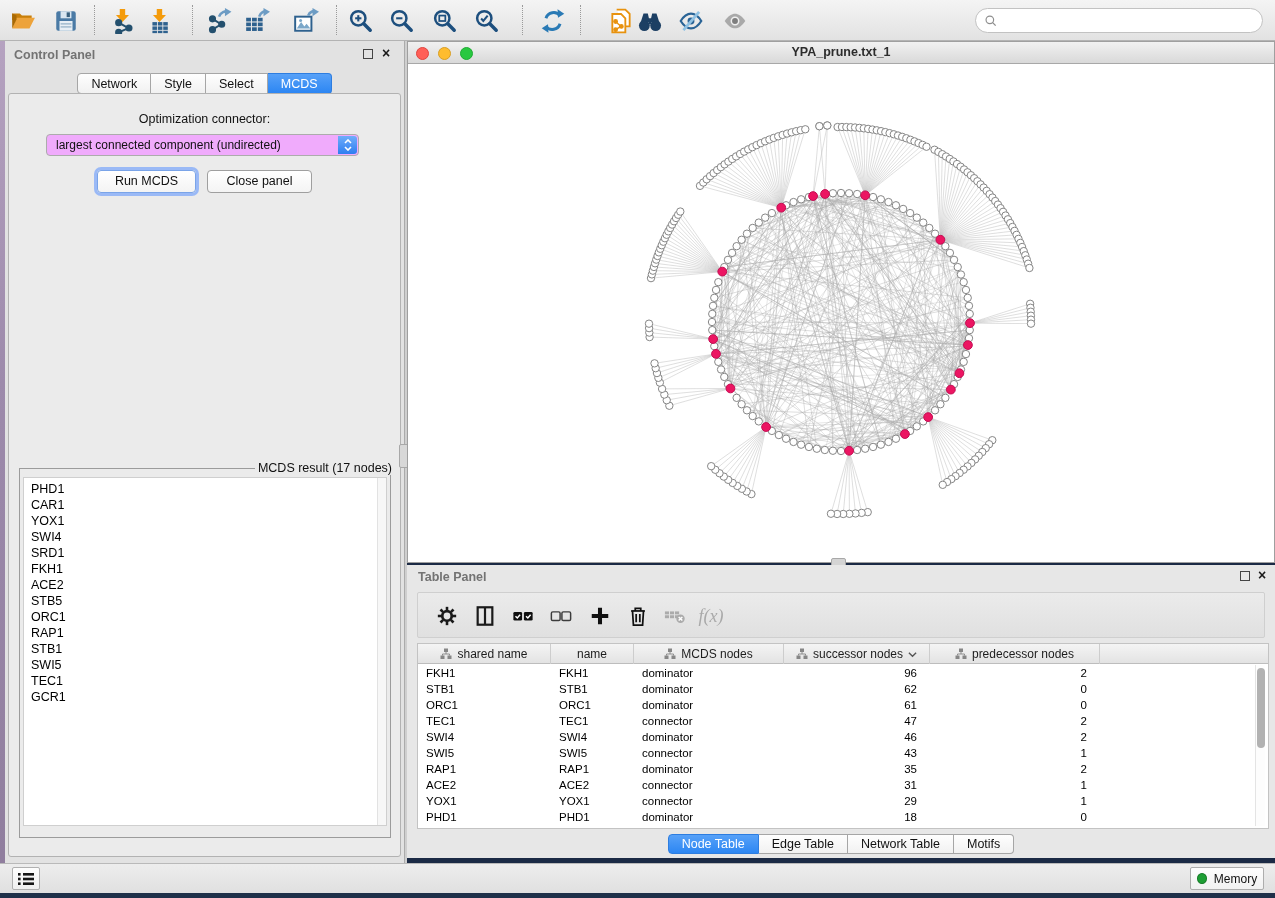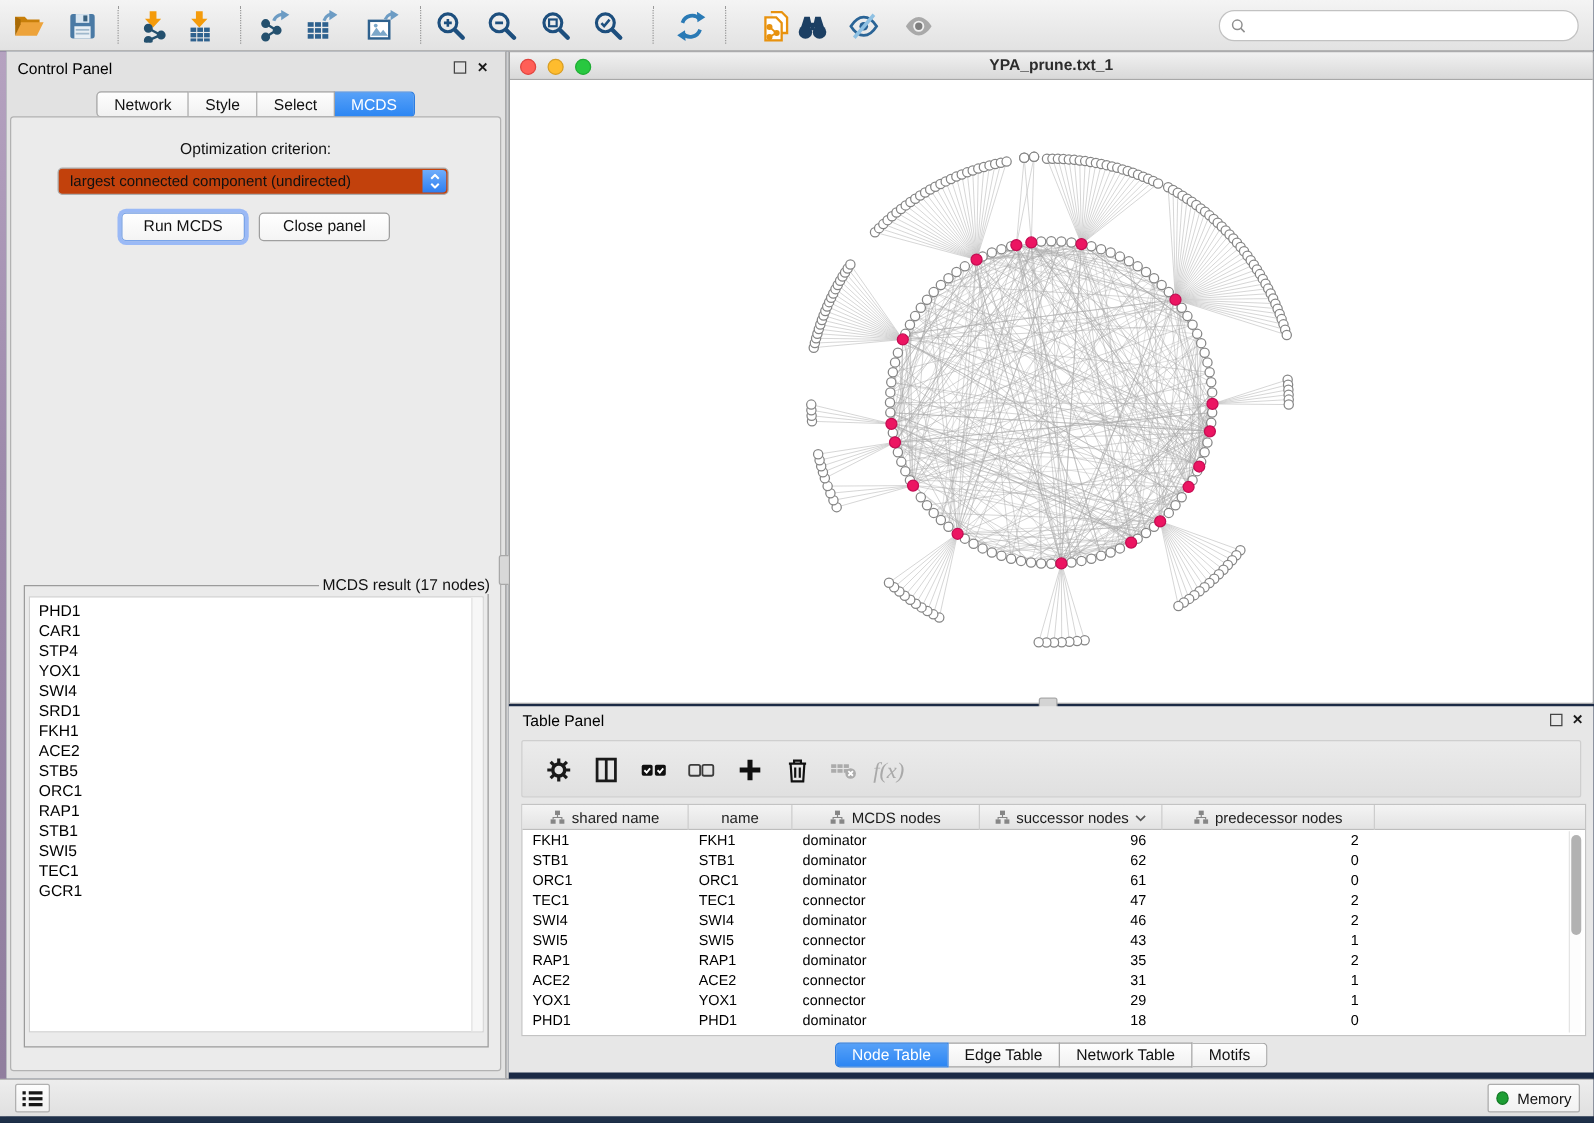--- a/index.html
+++ b/index.html
@@ -20,33 +20,33 @@
   .tb-btn svg { width:26px; height:26px; }
   .tb-sep { position:absolute; top:5px; width:0; height:30px; border-left:1px dotted #9a9a9a; }
   #toolbar-search { position:absolute; left:975px; top:8px; width:288px; height:25px; background:#fff;
     border:1px solid #c2c2c2; border-radius:13px; display:flex; align-items:center; padding-left:8px; }
   #toolbar-search svg { width:14px; height:14px; }
   #toolbar-search input { border:none; outline:none; flex:1; height:20px; font-size:12px; background:transparent; padding-left:5px; }
 
   
   #control-panel { position:absolute; left:5px; top:41px; width:400px; height:822px;
     background:#e2e2e2; border-right:1px solid #ababab; }
-  .panel-title { position:absolute; left:9px; top:7px; font-size:12.5px; color:#000000; }
+  .panel-title { position:absolute; left:9px; top:7px; font-size:12.5px; color:#737373;font-weight:bold; }
   .float-ic { position:absolute; top:8px; width:10px; height:10px; border:1.5px solid #444; background:transparent; }
   .close-ic { position:absolute; top:3px; font-size:14px; font-weight:900; color:#1a1a1a; line-height:18px; }
   #cp-tabs { position:absolute; left:0; top:32px; width:100%; height:21px; text-align:center; }
   .tab { display:inline-block; vertical-align:top; height:21px; line-height:20px; font-size:12.5px; padding:0 13px;
     background:linear-gradient(180deg,#fefefe,#f1f1f1); border:1px solid #a6a6a6; border-left:none; color:#111; }
   .tab:first-child { border-left:1px solid #a6a6a6; border-radius:4px 0 0 4px; }
   .tab:last-child { border-radius:0 4px 4px 0; }
   .tab.active { background:linear-gradient(180deg,#57a1f8,#2c86f3); color:#fff; border-color:#2d7de0; }
   #cp-content { position:absolute; left:3px; top:52px; width:393px; height:764px;
     background:#ebebeb; border:1px solid #b2b2b2; border-radius:3px; }
   #opt-label { position:absolute; left:0; top:18px; width:100%; text-align:center; font-size:12.5px; color:#111; }
-  #opt-select { position:absolute; left:37px; top:40px; width:313px; height:22px; background:#c2410c;
+  #opt-select { position:absolute; left:37px; top:40px; width:313px; height:22px; background:#f0abfc;
     border:1px solid #acacac; border-radius:4px; font-size:12px; color:#111; line-height:20px; padding-left:9px; }
   #opt-select .cap { position:absolute; right:1px; top:1px; bottom:1px; width:19px; border-radius:0 3px 3px 0;
     background:linear-gradient(180deg,#6fadfb,#2e7ef0); display:flex; flex-direction:column; align-items:center; justify-content:center; gap:2px; }
   .btn { position:absolute; height:23px; background:linear-gradient(180deg,#ffffff,#f4f4f4);
     border:1px solid #9f9f9f; border-radius:4px; font-size:12.5px; color:#111; text-align:center; line-height:21px; }
   #run-btn { left:88px; top:76px; width:99px; box-shadow:0 0 0 3px rgba(87,143,255,.55); border-color:#7aa4e8; }
   #closepanel-btn { left:198px; top:76px; width:105px; }
   #mcds-fieldset { position:absolute; left:10px; top:367px; width:372px; height:377px;
     border:1px solid #9b9b9b; background:#ebebeb; }
   #mcds-fieldset legend { font-size:12.5px; color:#111; margin-left:5px; padding:0 3px;text-align:right; }
@@ -286,42 +286,41 @@
 
   <div id="left-strip"></div>
   <div id="bottom-strip"></div>
 
   <div id="control-panel">
     <div class="panel-title">Control Panel</div>
     <div class="float-ic" style="left:358px"></div>
     <div class="close-ic" style="left:377px">×</div>
     <div id="cp-tabs"><span class="tab">Network</span><span class="tab">Style</span><span class="tab">Select</span><span class="tab active">MCDS</span></div>
     <div id="cp-content">
-      <div id="opt-label">Optimization criterion:</div>
+      <div id="opt-label">Optimization connector:</div>
       <div id="opt-select">
         <span>largest connected component (undirected)</span>
         <span class="cap">
           <svg width="8" height="5" viewBox="0 0 8 5">
               <polyline points="1,4 4,1 7,4" fill="none" stroke="#fff" stroke-width="1.6"></polyline>
             </svg>
           <svg width="8" height="5" viewBox="0 0 8 5">
               <polyline points="1,1 4,4 7,1" fill="none" stroke="#fff" stroke-width="1.6"></polyline>
             </svg>
         </span>
       </div>
       <div class="btn" id="run-btn">Run MCDS</div>
       <div class="btn" id="closepanel-btn">Close panel</div>
       <fieldset id="mcds-fieldset">
         <legend>MCDS result (17 nodes)</legend>
         <div style="position:relative; width:100%; height:355px;">
           <div id="mcds-list-wrap">
             <ul id="result-list">
                 <li>PHD1</li>
                 <li>CAR1</li>
-                <li>STP4</li>
                 <li>YOX1</li>
                 <li>SWI4</li>
                 <li>SRD1</li>
                 <li>FKH1</li>
                 <li>ACE2</li>
                 <li>STB5</li>
                 <li>ORC1</li>
                 <li>RAP1</li>
                 <li>STB1</li>
                 <li>SWI5</li>

